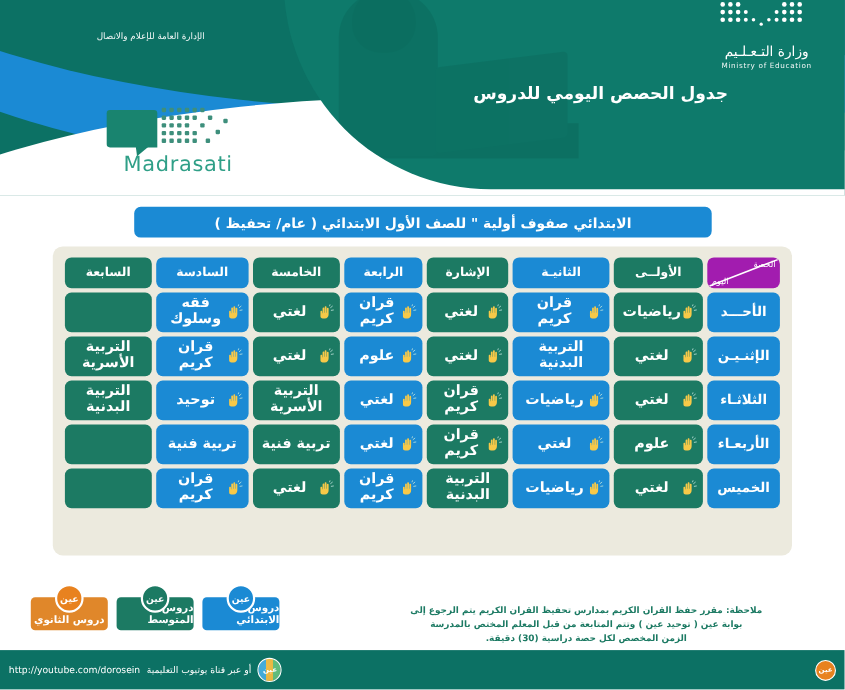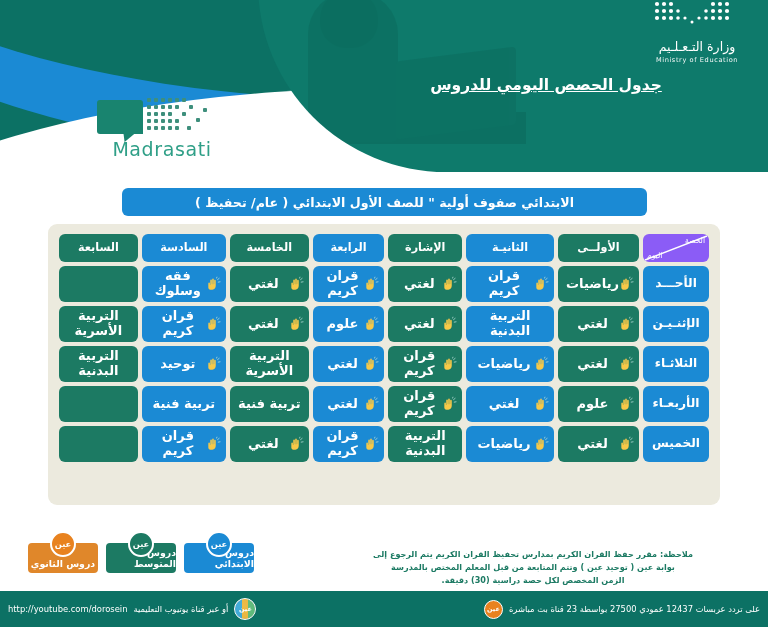--- a/index.html
+++ b/index.html
@@ -79,21 +79,21 @@
     color:#ffffff;
   }
   .moe-mark { width:92px; height:34px; margin:0 auto 4px auto; }
   .moe-ar { font-size:12.5px; letter-spacing:1px; line-height:1.1; }
   .moe-en { font-size:6.6px; letter-spacing:.6px; margin-top:2px; opacity:.95; }
 
   .hdr-titles {
     position:absolute; right:52px; top:90px; width:400px;
     text-align:center; color:#ffffff;
   }
-  .hdr-title-1 { font-size:15.5px; font-weight:bold; line-height:1.45;text-decoration:underline; }
+  .hdr-title-1 { font-size:15.5px; font-weight:bold; line-height:1.45; }
   .hdr-title-2 { font-size:14px; font-weight:bold; line-height:1.45; }
 
   .gov-mark {
     position:absolute; left:74px; top:22px; width:126px; height:22px;
     color:#ffffff; font-size:8px; text-align:center; line-height:22px;
     letter-spacing:-.2px; opacity:.95; white-space:nowrap; overflow:hidden;
   }
 
   
   .madrasati {
@@ -153,21 +153,21 @@
 
   .hand-ico {
     position:absolute; right:5px; top:50%; transform:translateY(-50%);
     width:15px; height:15px; display:block;
   }
   .cell-txt { display:block; padding-left:3px; padding-right:15px; }
   .cell-txt.no-ico { padding-right:3px; }
 
   
   .corner-cell {
-    height:28px; background:#8b5cf6; border-radius:6px;
+    height:28px; background:#a21caf; border-radius:6px;
     position:relative; overflow:hidden; color:#ffffff;
   }
   .corner-diag {
     position:absolute; left:0; top:0; width:100%; height:100%;
   }
   .corner-top {
     position:absolute; right:4px; top:0px; font-size:7.6px; line-height:13px;
   }
   .corner-bot {
     position:absolute; left:4px; bottom:0px; font-size:7.6px; line-height:13px;
@@ -295,20 +295,21 @@
         </svg>
         <div class="moe-ar">وزارة التـعـلـيم</div>
         <div class="moe-en">Ministry of Education</div>
       </div>
 
       <div class="hdr-titles">
         <div class="hdr-title-1">جدول الحصص اليومي للدروس</div>
       </div>
     </div>
 
+    <div class="gov-mark">الإدارة العامة للإعلام والاتصال</div>
 
     <div class="madrasati">
       <div class="mad-mark">
         <div class="mad-block"></div>
         <div class="mad-tail"></div>
         <div class="mad-dots">
           <span class="mad-dot" style="left:0px;top:0px"></span>
             <span class="mad-dot" style="left:7px;top:0px"></span>
           <span class="mad-dot" style="left:14px;top:0px"></span>
             <span class="mad-dot" style="left:21px;top:0px"></span>
@@ -798,21 +799,20 @@
         <span>دروس المتوسط</span>
       </div>
       <div class="ein-btn b3">
         <span class="ein-badge">عين</span>
         <span>دروس الثانوي</span>
       </div>
     </div>
 
   <div class="bottom-bar">
     <div class="bb-right">
-      <span class="bb-text">على تردد عربسات 12437 عمودي 27500 بواسطة 23 قناة بث مباشرة</span>
       <span class="bb-ein-orange">عين</span>
     </div>
     <div class="bb-left">
       <span class="bb-ein-logo">
           <span>عين</span>
         </span>
       <span class="bb-text">أو عبر قناة يوتيوب التعليمية</span>
       <span class="bb-link">http://youtube.com/dorosein</span>
     </div>
   </div>

